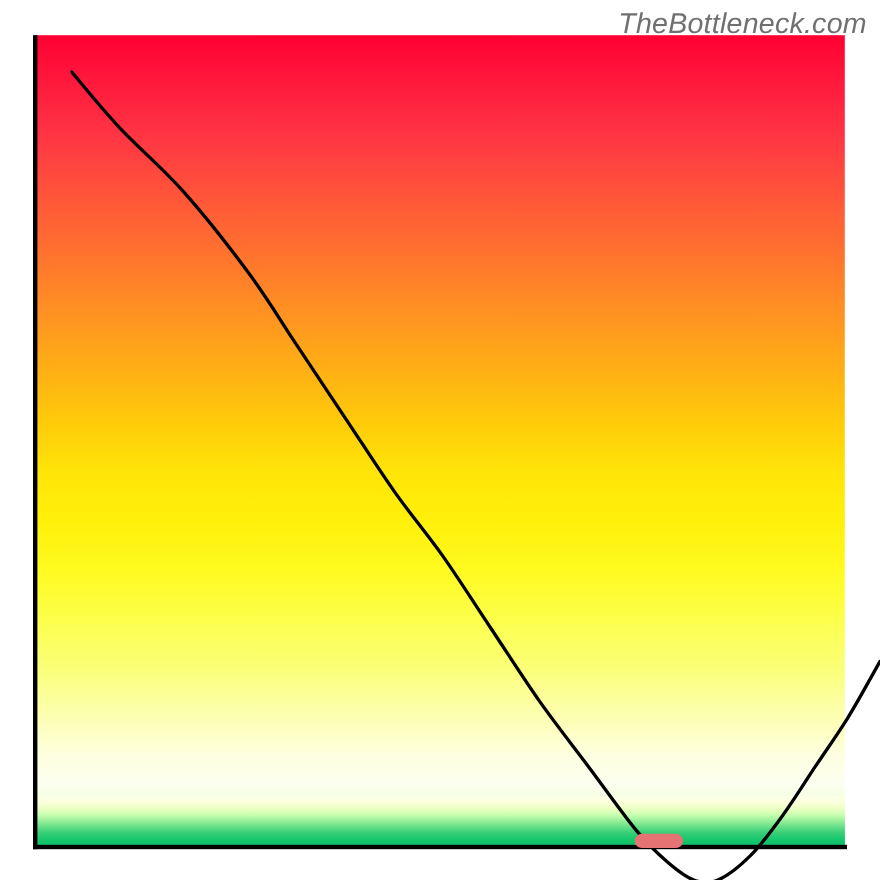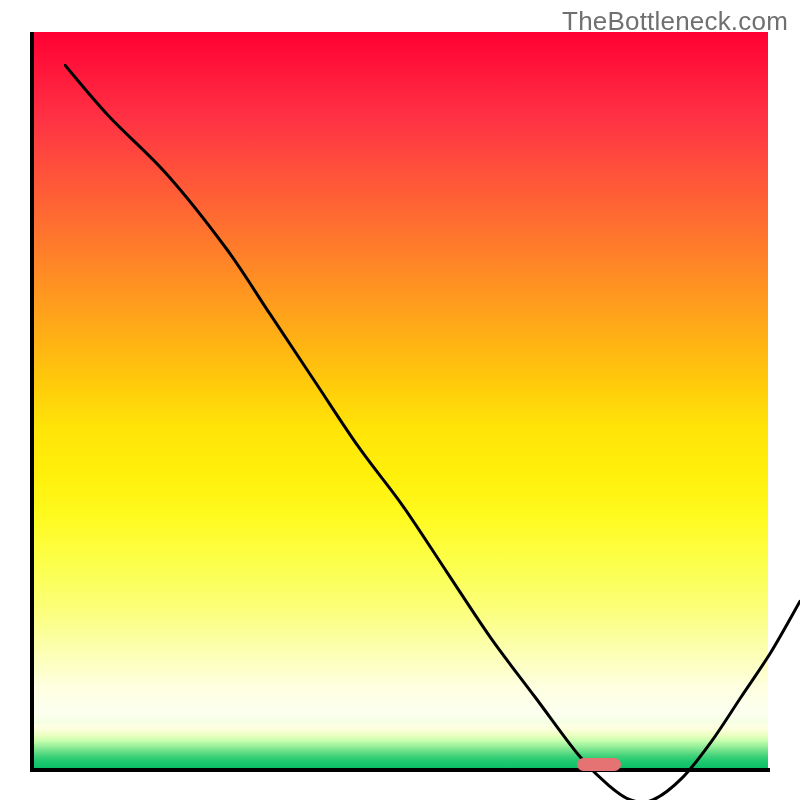--- a/index.html
+++ b/index.html
@@ -18,20 +18,21 @@
   }
   .watermark {
     position: absolute;
     top: 6px;
     right: 12px;
     font-size: 26px;
     font-weight: 500;
     color: #707070;
     letter-spacing: 0.2px;
     z-index: 50;
+    font-style: italic;
   }
   .plot-area {
     position: absolute;
     left: 32px;
     top: 32px;
     width: 736px;
     height: 736px;
   }
   .plot-bg {
     position: absolute;

